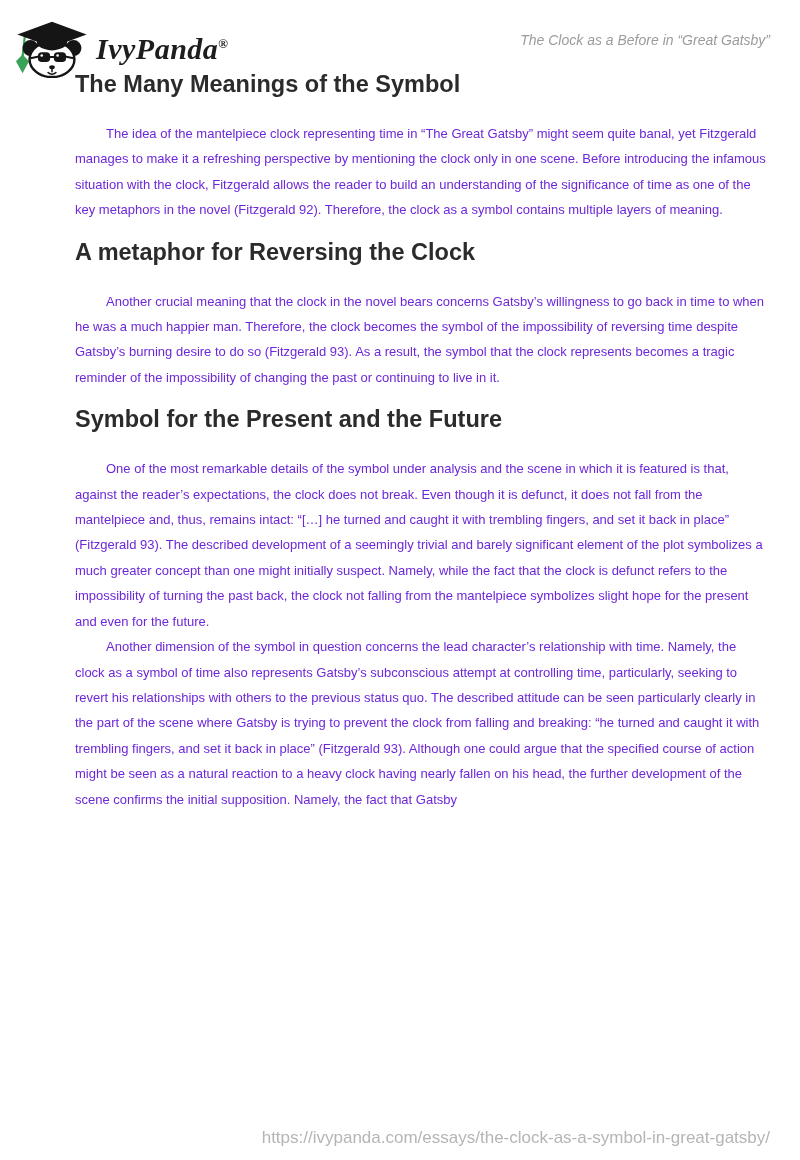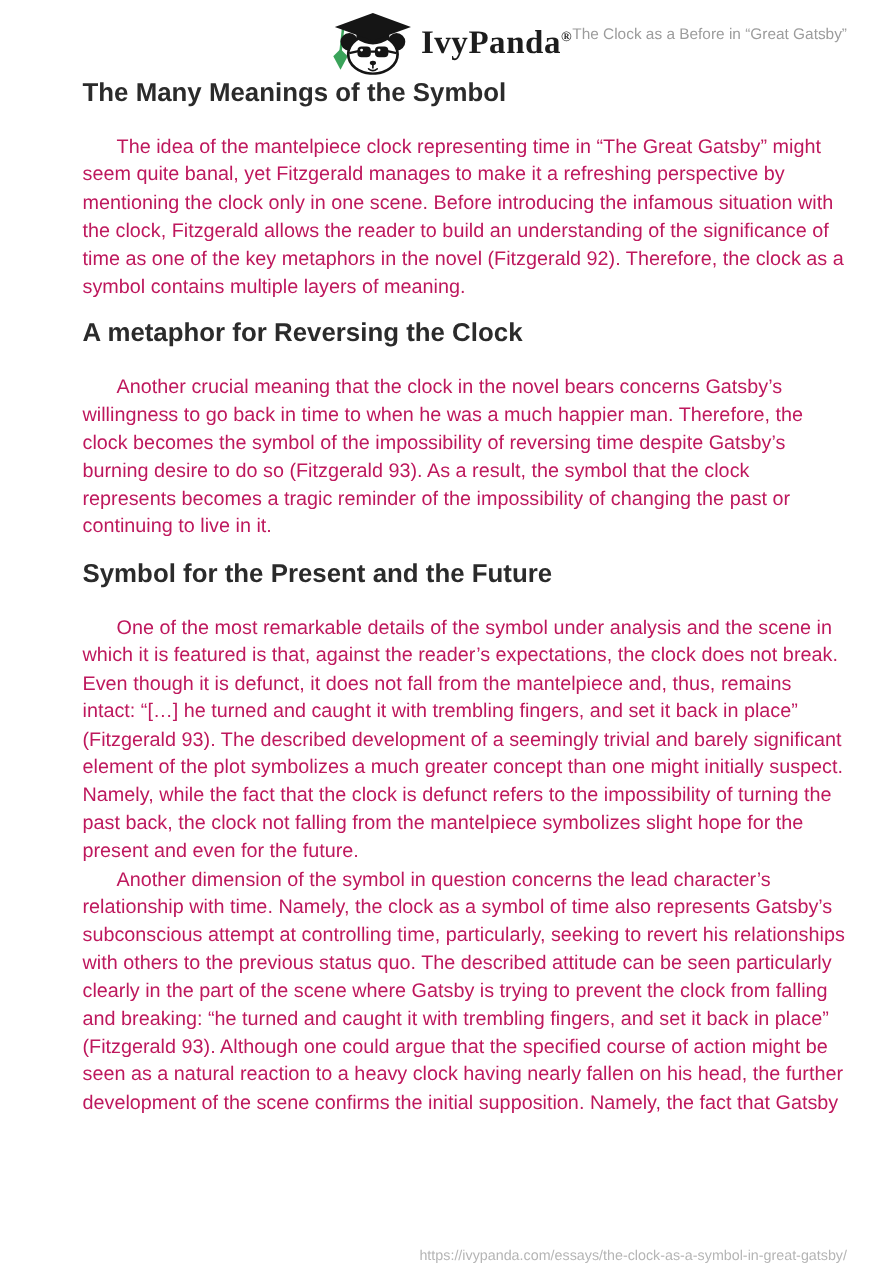--- a/index.html
+++ b/index.html
@@ -11,24 +11,25 @@
     background: #ffffff;
     font-family: "Liberation Sans", sans-serif;
     overflow: hidden;
     box-sizing: border-box;
   }
 
   
   .header {
     display: flex;
     align-items: flex-start;
-    justify-content: flex-end;
-    padding: 10px 30px 0 12px;
+    justify-content: space-between;
+    padding: 20px 30px 0 12px;
     height: 58px;
     box-sizing: border-box;
+    font-style: italic;
   }
   .brand { display: flex; align-items: center; }
   .logo { width: 80px; height: 58px; display: inline-block; }
   .brand-name {
     font-family: "Liberation Serif", serif;
     font-weight: 700;
     font-size: 30px;
     color: #1d1d1d;
     letter-spacing: 0.5px;
     margin-left: 4px;
@@ -53,34 +54,34 @@
   }
   .section-heading {
     font-size: 23.5px;
     font-weight: 700;
     color: #2b2b2b;
     line-height: 29px;
     margin: 15px 0 22px 0;
   }
   .section:first-child .section-heading { margin-top: 0; }
   .section-paragraph {
-    font-size: 18px;
+    font-size: 13px;
     line-height: 25.4px;
-    color: #be185d;
+    color: #6d28d9;
     margin: 0;
     text-indent: 31px;
     text-align: left;
   }
 
   
   .footer {
     position: absolute;
     right: 30px;
     bottom: 12px;
-    font-size: 13px;
+    font-size: 17px;
     color: #b5b5b5;
   }
 </style>
 </head>
 <body>
 
 <div class="page">
 
   <header class="header">
     <div class="brand">

